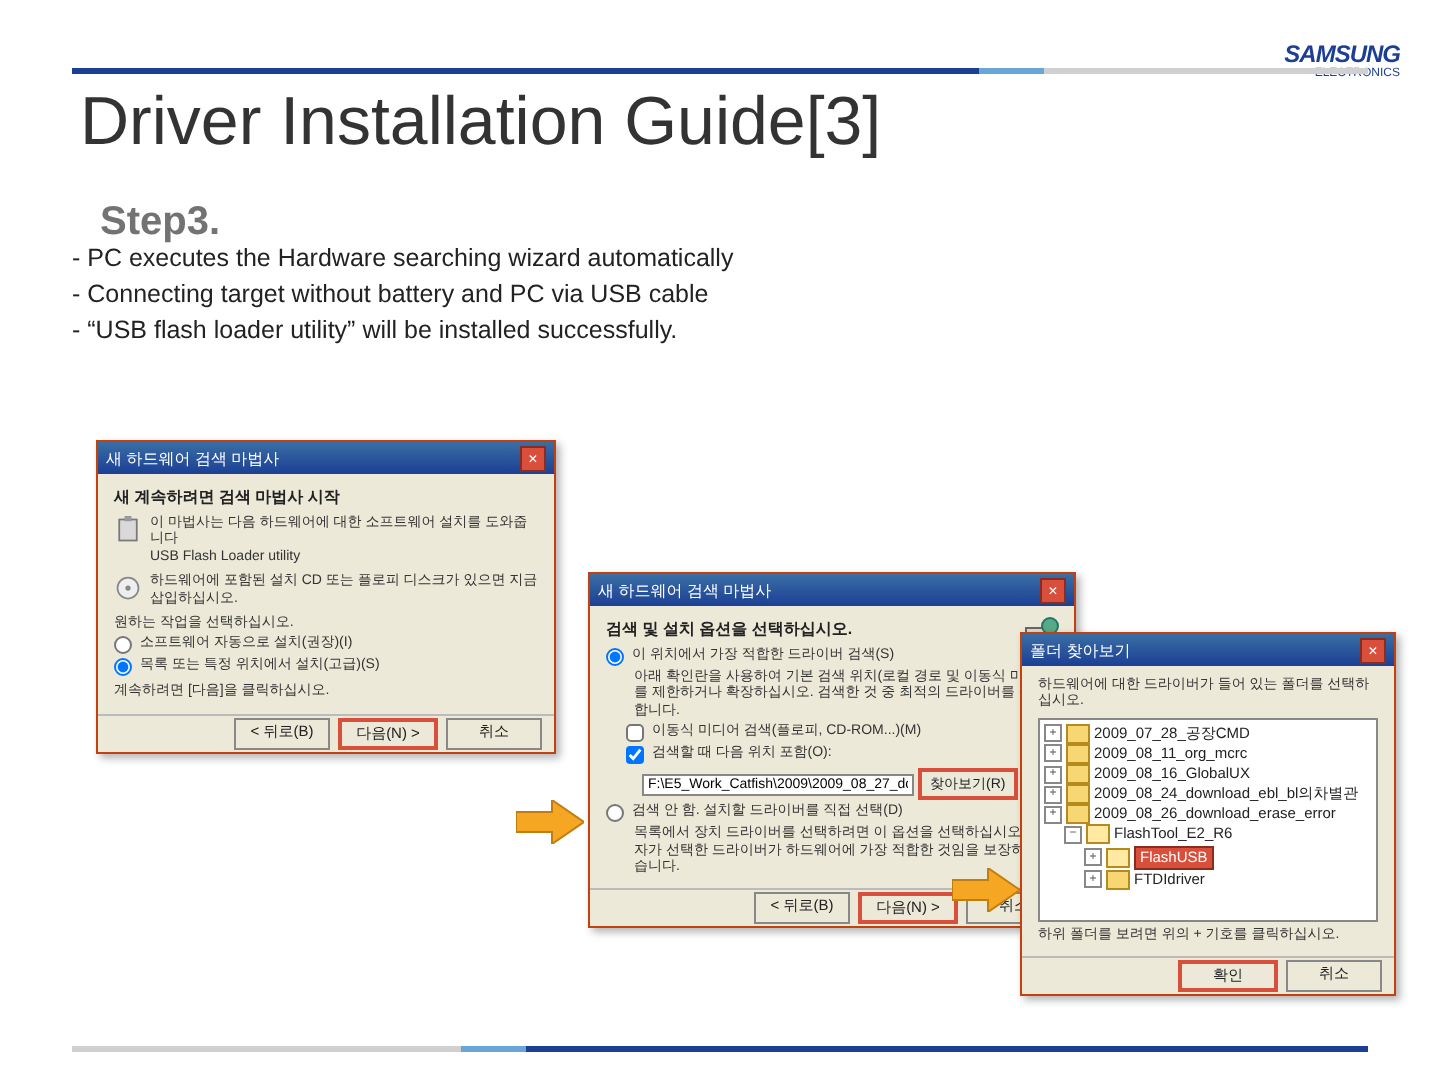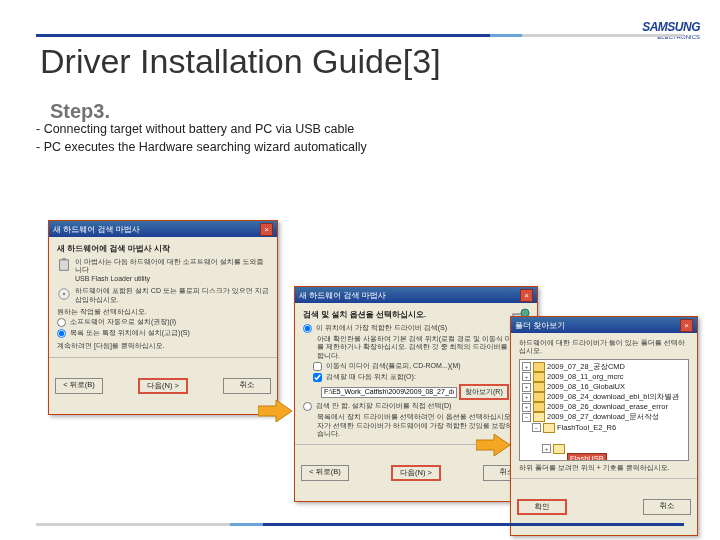--- a/index.html
+++ b/index.html
@@ -18,63 +18,64 @@
   .winbody { padding:6px 8px; position:relative; }
   .winbody .hdr { font-size:8px; font-weight:bold; margin-bottom:4px; }
   .icnblk { display:flex; gap:4px; margin:4px 0; }
   .icn { width:14px; height:14px; flex-shrink:0; }
   .icn svg { width:100%; height:100%; }
   .small { font-size:7px; color:#333; line-height:1.2; }
   .radio { display:flex; align-items:flex-start; gap:4px; margin:2px 0; }
   .radio input { margin:0; width:9px; height:9px; }
   .check { display:flex; align-items:flex-start; gap:4px; margin:2px 0 2px 10px; }
   .check input { margin:0; width:9px; height:9px; }
-  .btnrow { display:flex; justify-content:space-between; gap:4px; padding:20px 6px; border-top:1px solid #bbb; background:#ece9d8; }
+  .btnrow { display:flex; justify-content:flex-end; gap:4px; padding:1px 6px; border-top:1px solid #bbb; background:#ece9d8; }
   .btn { background:#ece9d8; border:1px solid #888; padding:1px 6px; font-size:7.5px; min-width:34px; text-align:center; }
   .btn.primary { border:2px solid #d84f3b; }
   .pathbox { display:flex; align-items:center; gap:2px; margin:2px 0 2px 18px; }
   .pathbox input { font-size:7px; padding:1px 2px; width:130px; border:1px solid #888; }
   .pathbox .browse { border:2px solid #d84f3b; background:#ece9d8; font-size:7px; padding:1px 4px; }
   .wizicon { position:absolute; right:6px; top:4px; }
   .tree { background:#fff; border:1px solid #888; height:96px; overflow:hidden; padding:2px; margin:3px 0; }
   .tree-item { display:flex; align-items:center; gap:2px; font-size:7.5px; line-height:1.35; white-space:nowrap; }
   .tree-item .pm { width:7px; height:7px; border:1px solid #888; display:flex; align-items:center; justify-content:center; font-size:6px; line-height:1; color:#555; }
   .fld { width:10px; height:8px; background:#f7d774; border:1px solid #b58b1e; flex-shrink:0; }
   .fld.open { background:#ffe9a3; }
-  .sel { background:#d84f3b; color:#fff; border:1px solid #8a2c1e; padding:0 2px;margin-top:20px; }
+  .sel { background:#d84f3b; color:#fff; border:1px solid #8a2c1e; padding:0 2px; }
   .arrow { position:absolute; width:34px; height:22px; }
   .arrow svg { width:100%; height:100%; }
   
   #w1 { left:48px; top:220px; width:228px; }
   #w2 { left:294px; top:286px; width:242px; }
   #w3 { left:510px; top:316px; width:186px; }
   #a1 { left:258px; top:400px; }
   #a2 { left:476px; top:434px; }
 </style>
 </head>
 <body>
 
 <div class="logo">
   <span>SAMSUNG</span><span class="sub">ELECTRONICS</span>
 </div>
 <div class="hr-top"></div>
 <div class="title">Driver Installation Guide[3]</div>
 <div class="step">Step3.</div>
 <div class="bullets">
+  <div>PC executes the Hardware searching wizard automatically</div>
   <div>Connecting target without battery and PC via USB cable</div>
-  <div>PC executes the Hardware searching wizard automatically</div>
+  <div>“USB flash loader utility” will be installed successfully.</div>
 </div>
 
 <div class="win" id="w1">
   <div class="titlebar">
     <span>새 하드웨어 검색 마법사</span>
     <span class="x">×</span>
   </div>
   <div class="winbody">
-    <div class="hdr">새 하드웨어에 검색 마법사 시작</div>
+    <div class="hdr">새 계속하려면 검색 마법사 시작</div>
     <div class="icnblk">
       <span class="icn"><svg viewBox="0 0 16 16">
             <rect x="3" y="2" width="10" height="12" fill="#d9d9d9" stroke="#777"></rect>
             <rect x="6" y="0" width="4" height="3" fill="#999"></rect>
           </svg></span>
       <div class="small">
         <div>이 마법사는 다음 하드웨어에 대한 소프트웨어 설치를 도와줍니다</div>
         <div>USB Flash Loader utility</div>
       </div>
     </div>
@@ -170,25 +171,20 @@
       <div class="tree-item">
           <span class="pm">+</span>
           <span class="fld"></span>
           <span>2009_08_24_download_ebl_bl의차별관</span>
         </div>
       <div class="tree-item">
           <span class="pm">+</span>
           <span class="fld"></span>
           <span>2009_08_26_download_erase_error</span>
         </div>
-      <div class="tree-item">
-          <span class="pm">−</span>
-          <span class="fld open"></span>
-          <span>2009_08_27_download_문서작성</span>
-        </div>
       <div class="tree-item" style="margin-left:10px">
           <span class="pm">−</span>
           <span class="fld open"></span>
           <span>FlashTool_E2_R6</span>
         </div>
       <div class="tree-item" style="margin-left:20px">
           <span class="pm">+</span>
           <span class="fld open"></span>
           <span class="sel">FlashUSB</span>
         </div>

